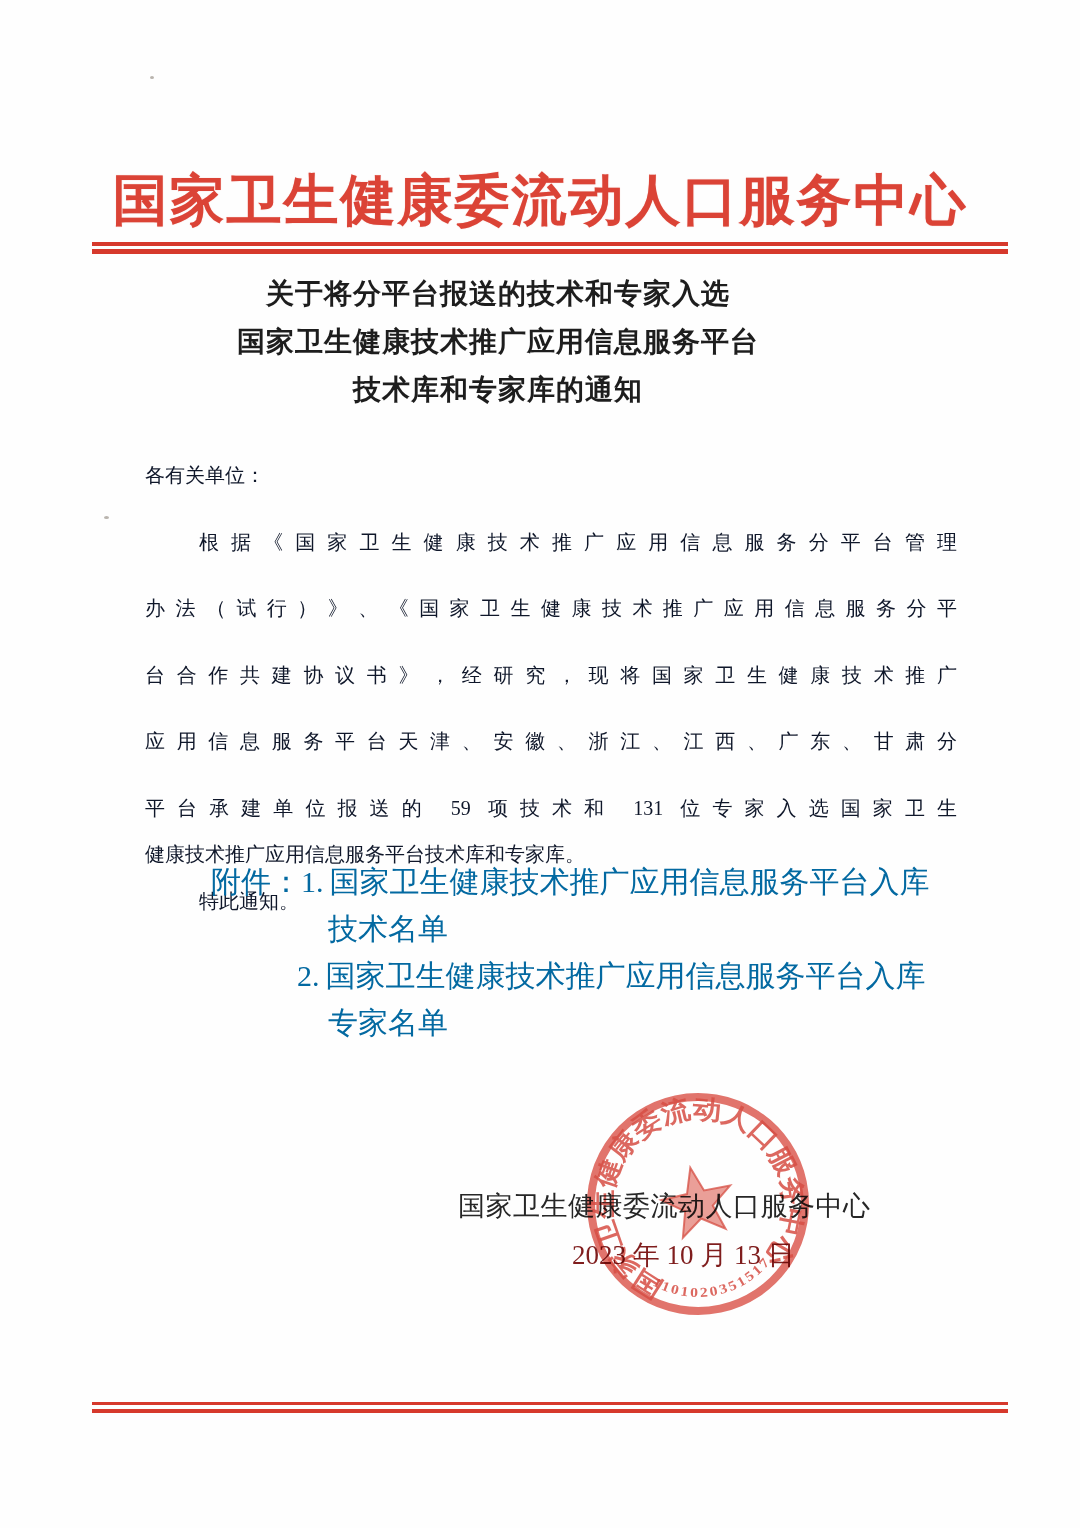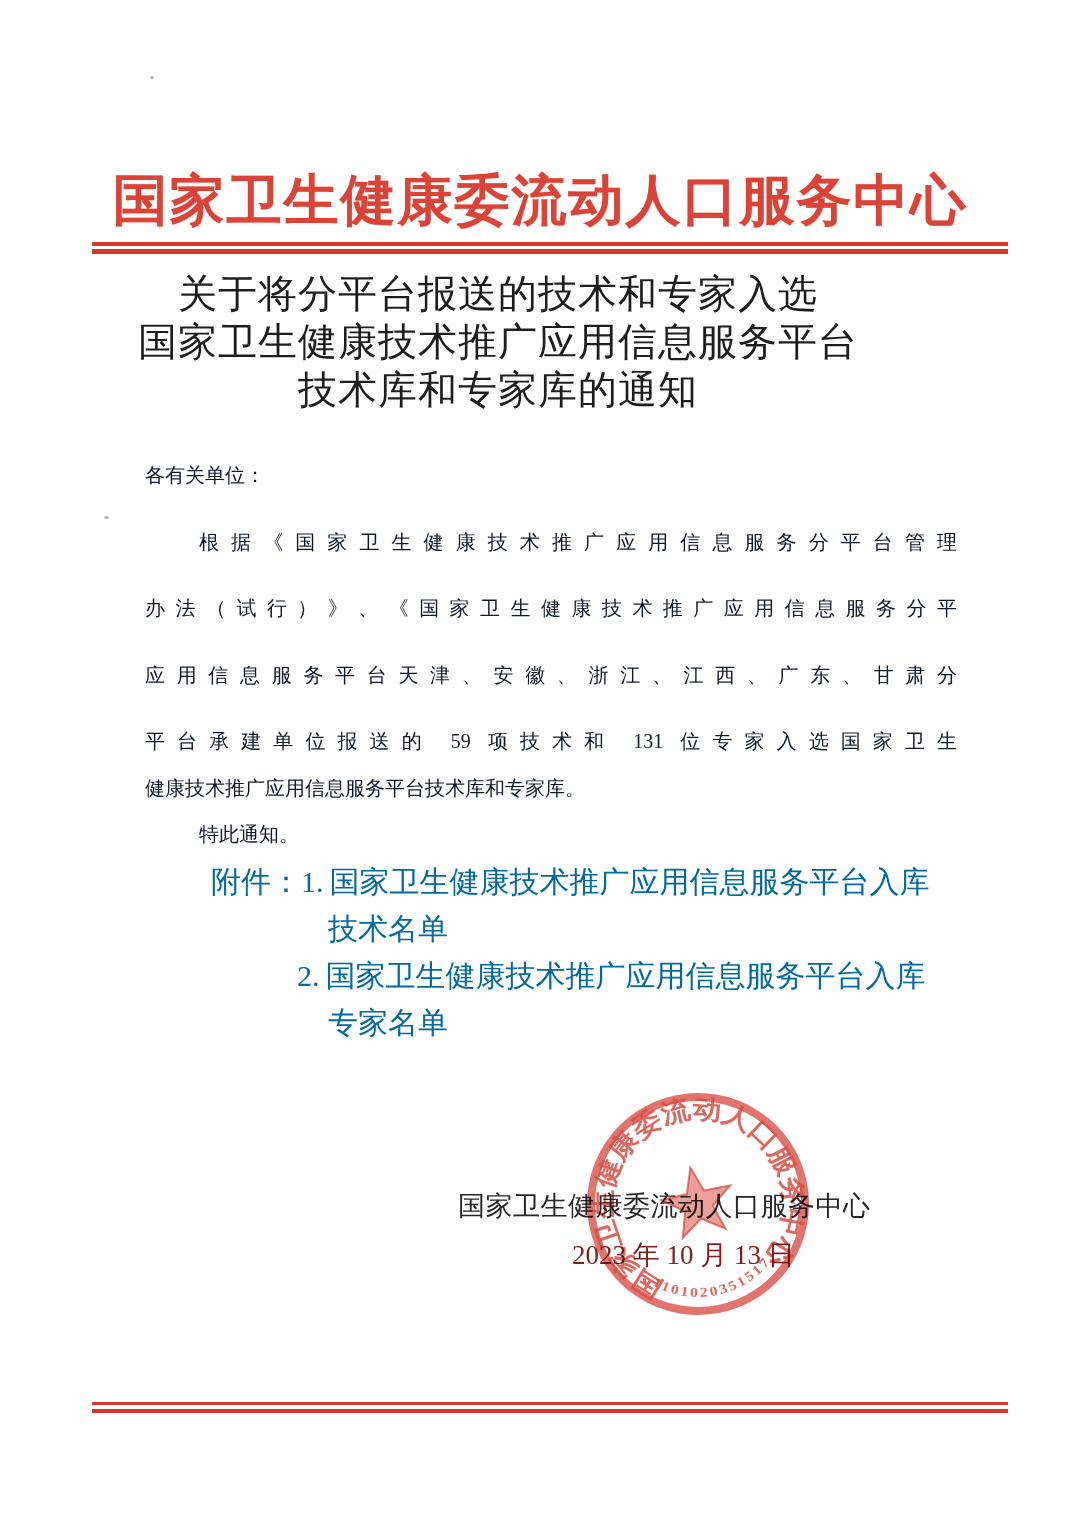--- a/index.html
+++ b/index.html
@@ -28,22 +28,22 @@
   .head-rule { position: absolute; left: 92px; top: 242px; width: 916px; }
   .head-rule .r1 { height: 4px; background: #d6392c; }
   .head-rule .gap { height: 3px; background: transparent; }
   .head-rule .r2 { height: 5px; background: #d6392c; }
 
   
   .doc-title {
     position: absolute; left: 0; top: 270px; width: 996px;
     text-align: center;
     color: #1d1d1d;
-    font-weight: 400;
-    font-size: 39px; line-height: 48px;
+    font-weight: 700;
+    font-size: 28px; line-height: 48px;
     letter-spacing: 1px;
   }
 
   
   .body-block {
     position: absolute; left: 145px; top: 452px; width: 812px;
     color: #0f172a;
     font-size: 20px; line-height: 46.5px;
   }
   .b-line { white-space: nowrap; }
@@ -110,20 +110,21 @@
   <div class="doc-title">
     <div>关于将分平台报送的技术和专家入选</div>
     <div>国家卫生健康技术推广应用信息服务平台</div>
     <div>技术库和专家库的通知</div>
   </div>
 
   <main class="body-block">
     <div class="b-line">各有关单位：</div>
     <div class="b-line fill indent">根据《国家卫生健康技术推广应用信息服务分平台管理</div>
     <div class="b-line fill">办法（试行）》、《国家卫生健康技术推广应用信息服务分平</div>
+    <div class="b-line fill">台合作共建协议书》，经研究，现将国家卫生健康技术推广</div>
     <div class="b-line fill">应用信息服务平台天津、安徽、浙江、江西、广东、甘肃分</div>
     <div class="b-line fill">平台承建单位报送的 59 项技术和 131 位专家入选国家卫生</div>
     <div class="b-line">健康技术推广应用信息服务平台技术库和专家库。</div>
     <div class="b-line indent">特此通知。</div>
   </main>
 
   <section class="attach-block">
     <div class="a-line l1"><span class="attach-label">附件：</span><span class="attach-no">1.</span> <span>国家卫生健康技术推广应用信息服务平台入库</span></div>
     <div class="a-line l2">技术名单</div>
     <div class="a-line l3"><span class="attach-no">2.</span> <span>国家卫生健康技术推广应用信息服务平台入库</span></div>

